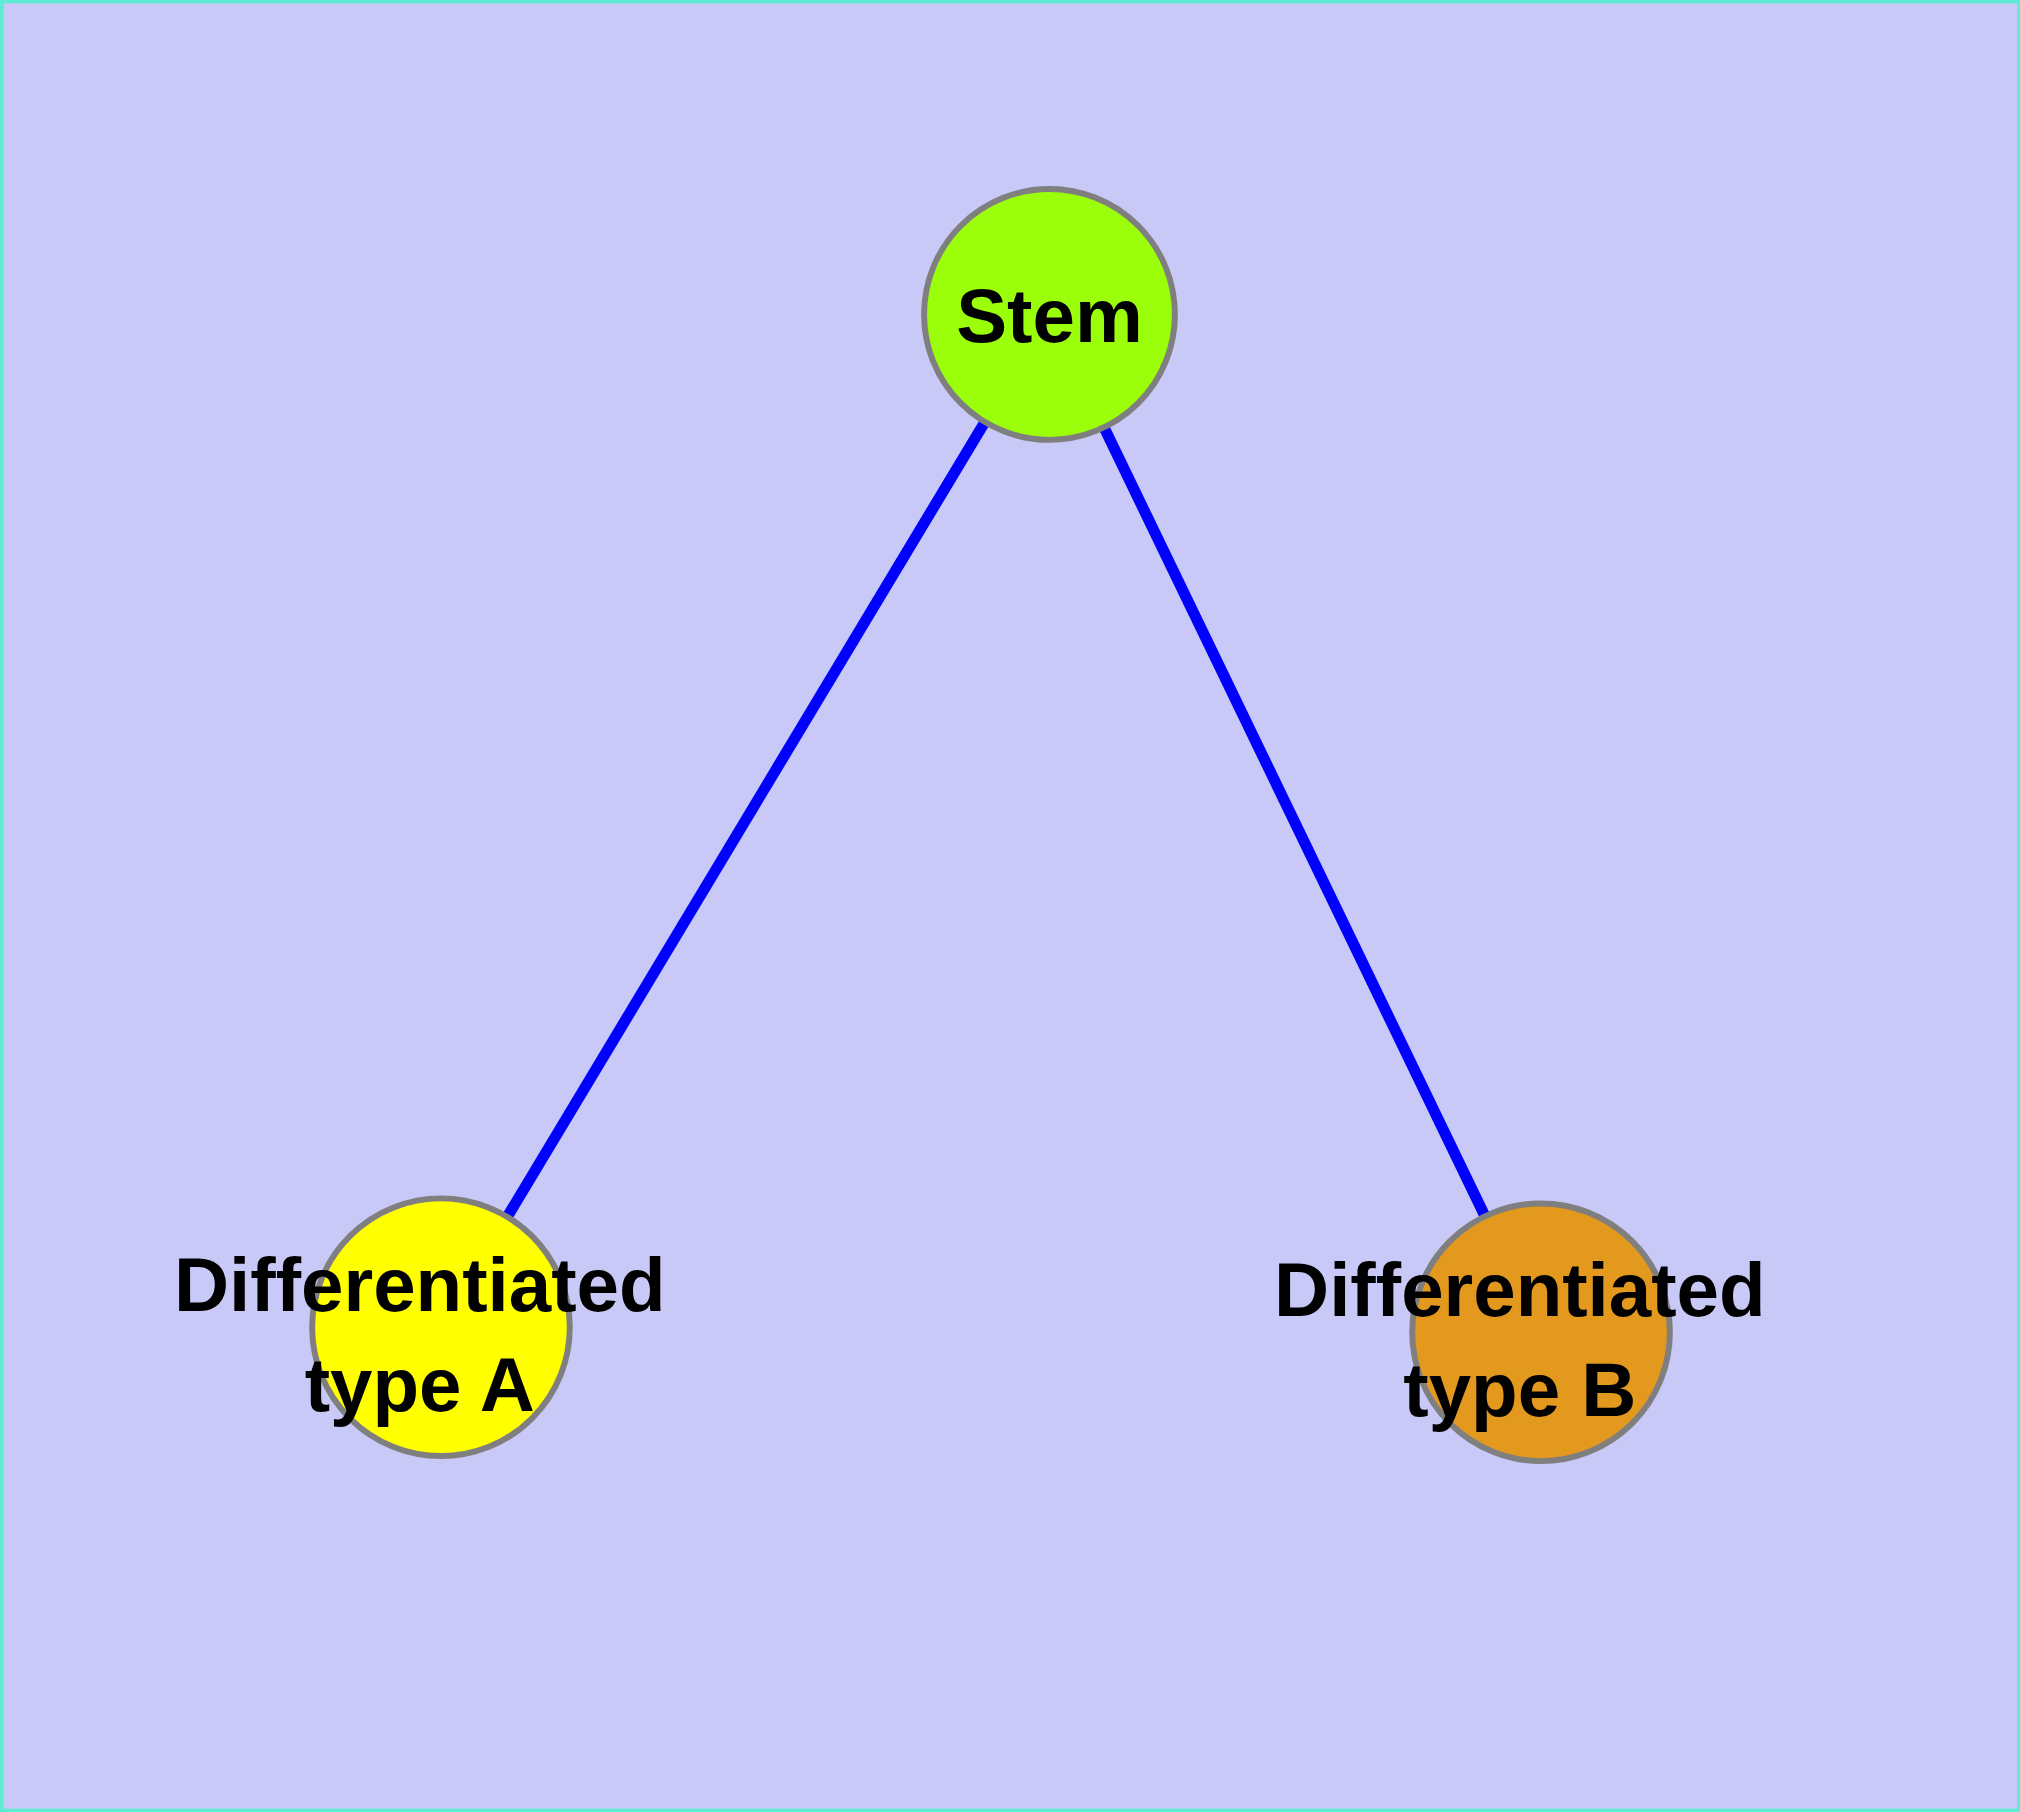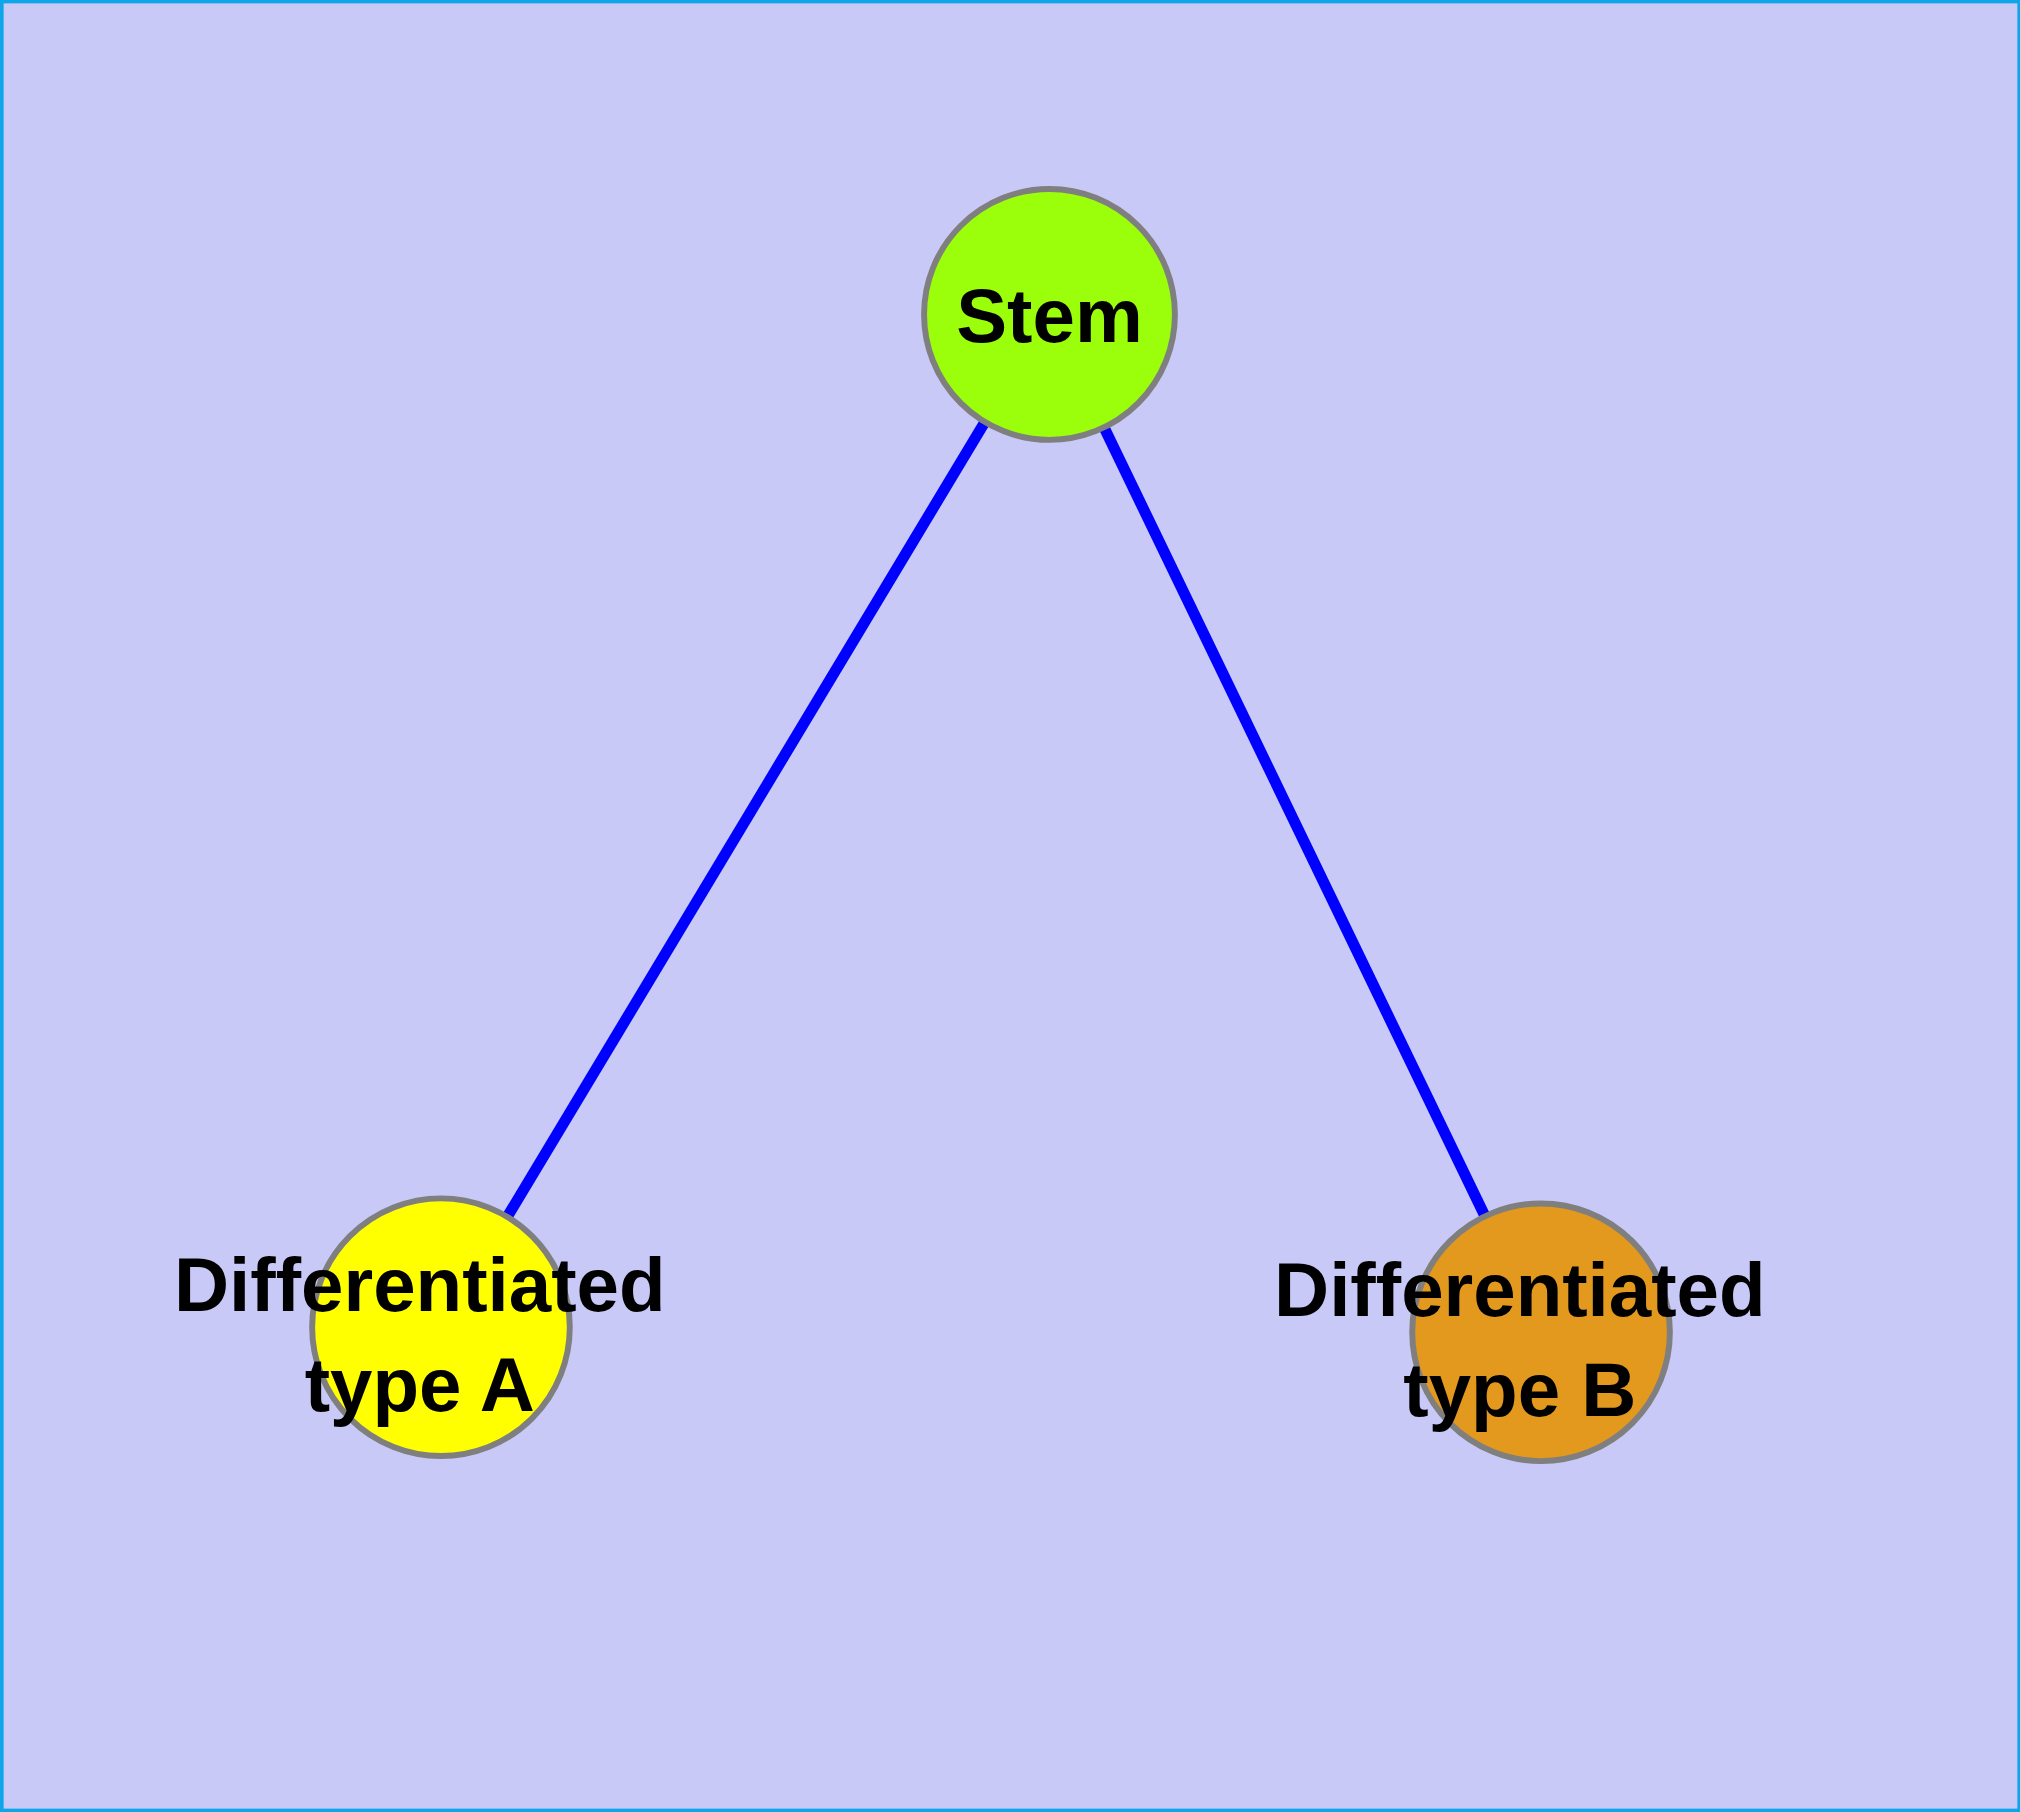--- a/index.html
+++ b/index.html
@@ -4,21 +4,21 @@
 <style>
   html, body {
     margin: 0;
     padding: 0;
     background: #FFFFFF;
   }
   .diagram-wrap {
     width: 2021px;
     height: 1812px;
     position: relative;
-    background: #0ea5e9;
+    background: #5eead4;
   }
   svg.graph {
     display: block;
     width: 100%;
     height: 100%;
   }
   .edge {
     stroke-width: 13px;
     stroke-linecap: butt;
     fill: none;

